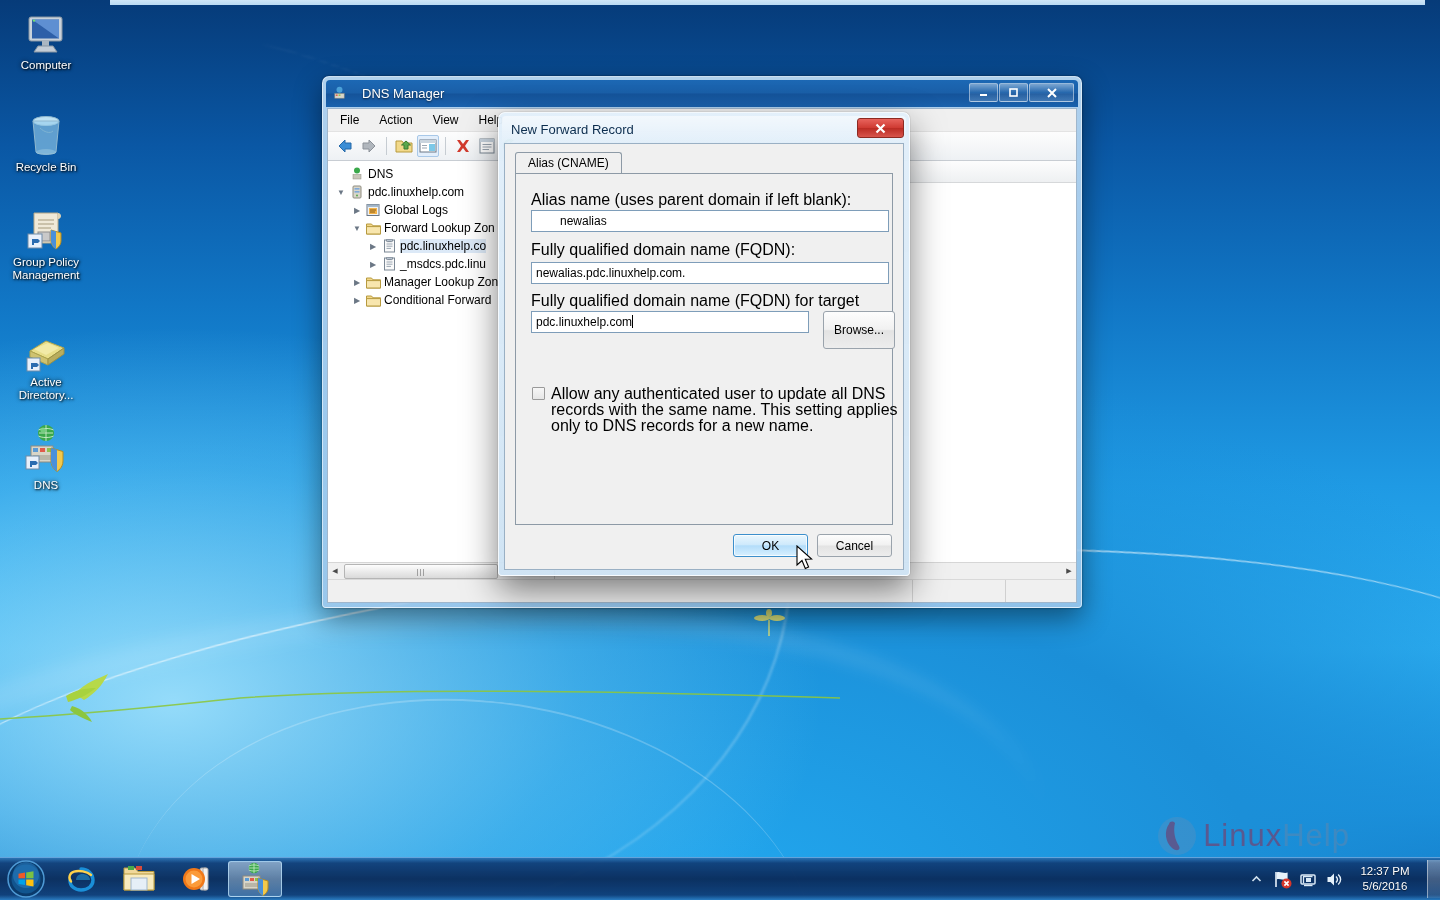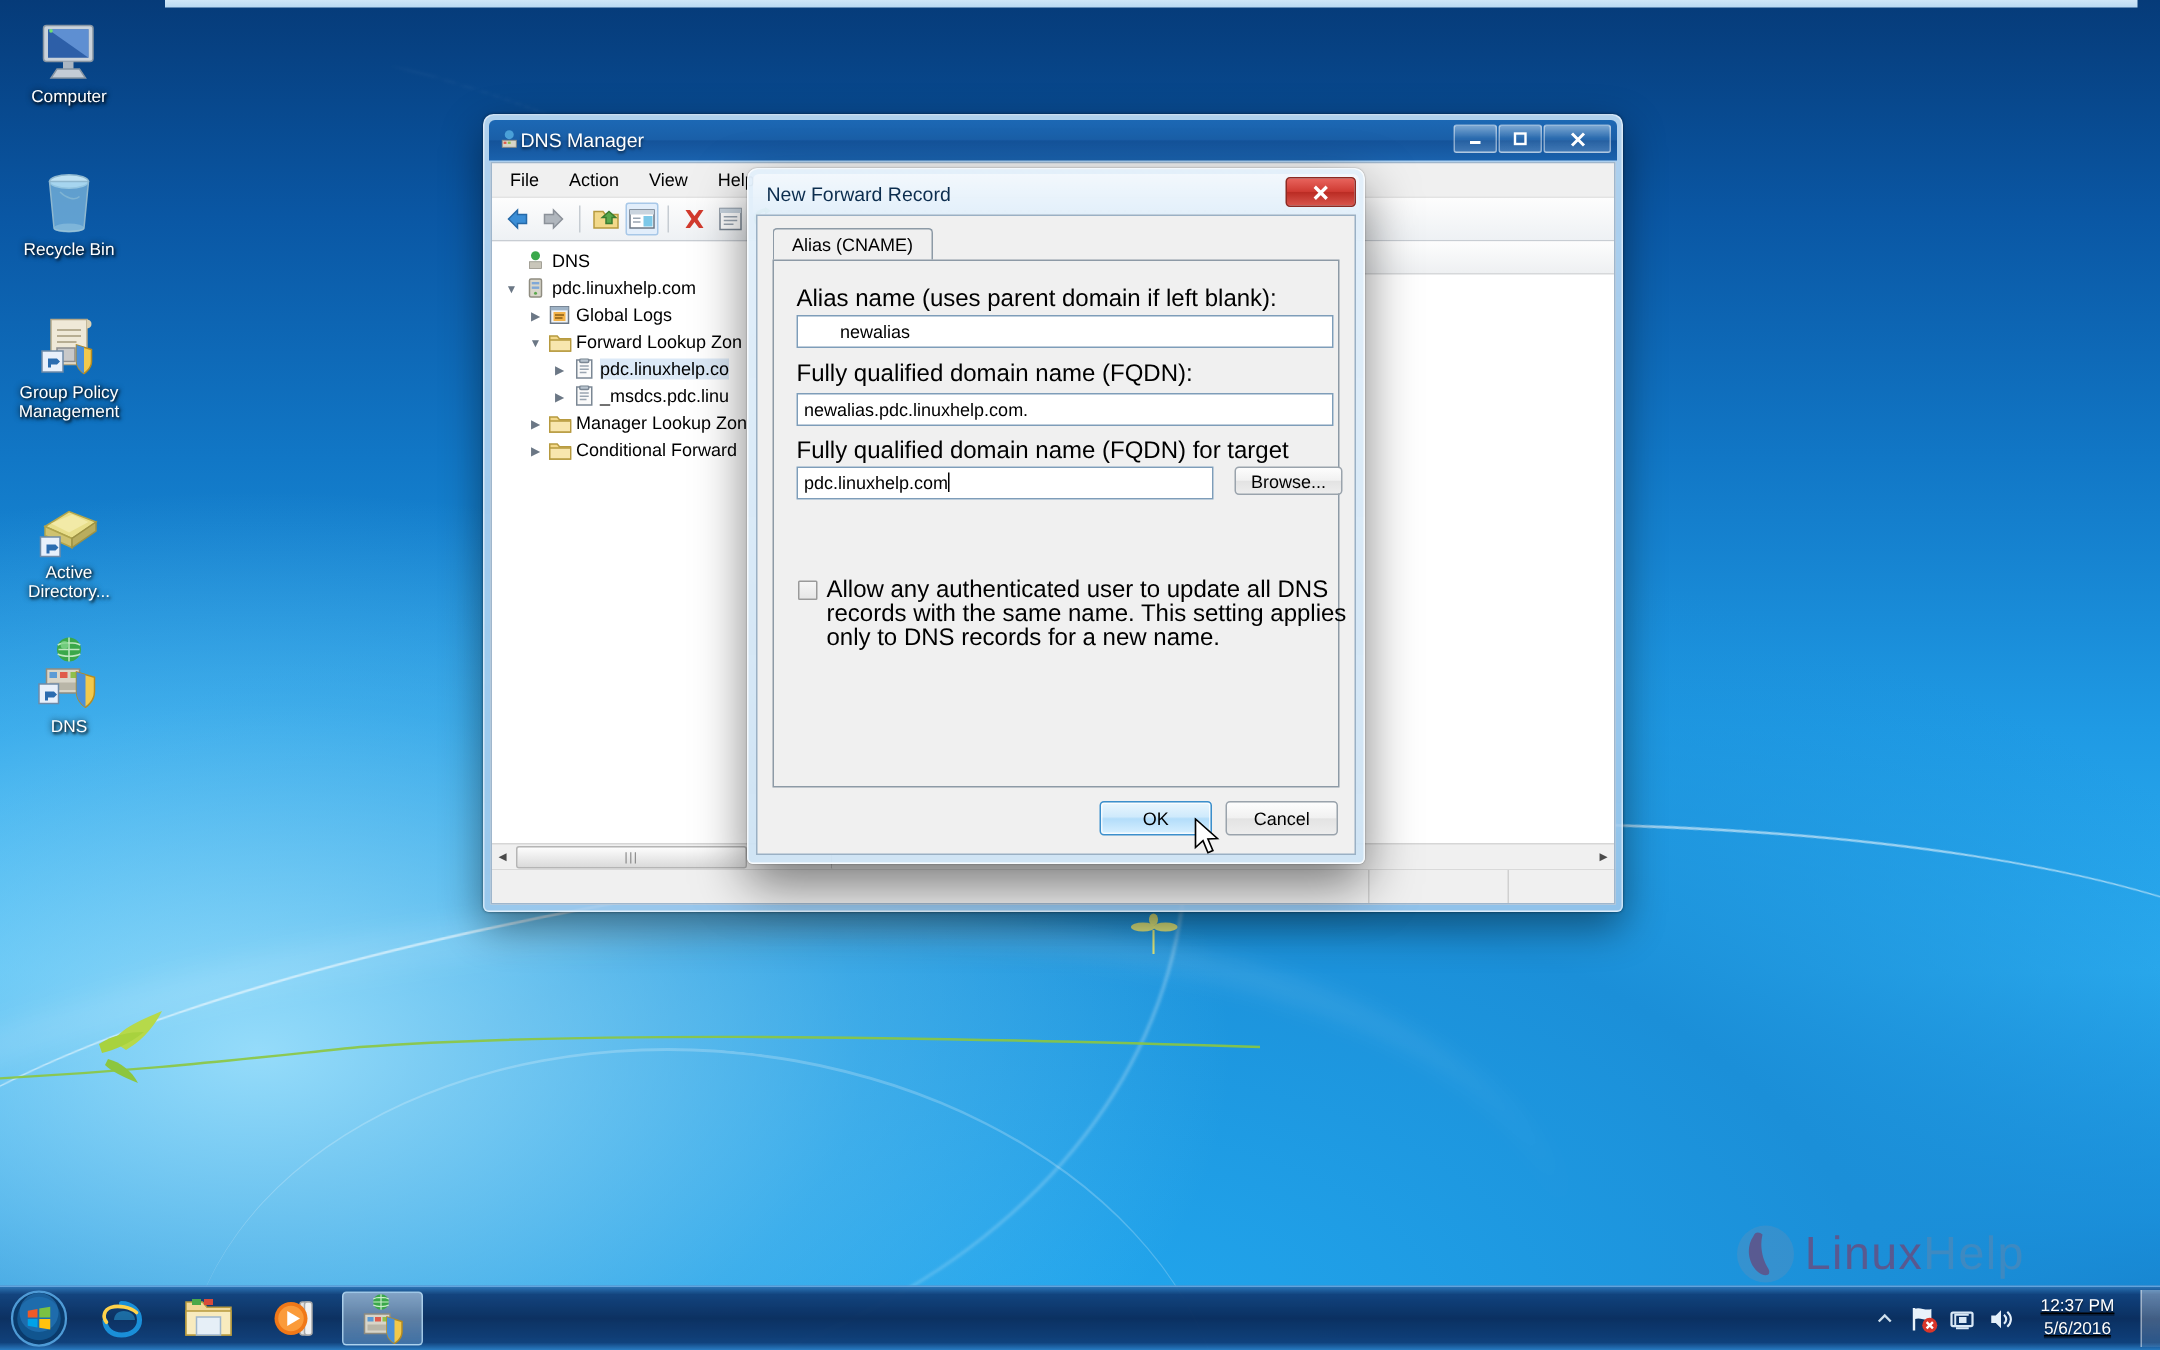--- a/index.html
+++ b/index.html
@@ -80,21 +80,21 @@
     box-sizing:border-box;
   }
   #dnstitle {
     height:27px; position:relative;
     background: linear-gradient(180deg,#1c68b4 0%, #1a5fa8 48%, #14539a 52%, #1a62ad 100%);
     border-radius:4px 4px 0 0;
     display:flex; align-items:center; padding-left:6px;
     color:#fff;
     overflow:hidden;
   }
-  #dnstitle .ttl { font-size:13px; text-shadow:0 1px 2px rgba(0,0,0,0.65); margin-left:0;}
+  #dnstitle .ttl { font-size:13px; text-shadow:0 1px 2px rgba(0,0,0,0.65); margin-left:15px;}
   #wbtns { position:absolute; right:4px; top:3px; display:flex; gap:1px; }
   .wbtn {
     width:29px; height:19px;
     background: linear-gradient(180deg, rgba(255,255,255,0.42), rgba(255,255,255,0.06) 50%, rgba(255,255,255,0.18));
     border:1px solid rgba(255,255,255,0.45);
     border-radius:2px;
     display:flex; align-items:center; justify-content:center;
     color:#fff; font-size:11px;
     box-sizing:border-box;
   }
@@ -231,21 +231,21 @@
   .tbitem {
     width:54px; height:36px; margin-left:4px;
     display:flex; align-items:center; justify-content:center;
     border-radius:3px;
   }
   .tbitem.running {
     background: linear-gradient(180deg, rgba(220,238,252,0.55), rgba(150,200,240,0.35));
     border:1px solid rgba(190,225,250,0.75);
     box-sizing:border-box;
   }
-  #tray { margin-left:auto; display:flex; align-items:center; height:42px;text-decoration:underline; }
+  #tray { margin-left:auto; display:flex; align-items:center; height:42px; }
   .trayicon { width:26px; height:34px; display:flex; align-items:center; justify-content:center; }
   #clock {
     width:76px; text-align:center; color:#fff; font-size:11.5px; line-height:15px;
     text-shadow:0 1px 1px rgba(0,0,0,0.6);
   }
   #showdesk { width:12px; height:38px; margin-left:4px; background:linear-gradient(180deg, rgba(255,255,255,0.35), rgba(255,255,255,0.1)); border-left:1px solid rgba(255,255,255,0.45); }
 
   
   #wm { position:absolute; right:90px; bottom:42px; display:flex; align-items:center; opacity:0.55;}
   #wm .wmtxt { font-size:31px; letter-spacing:1px; }
@@ -641,21 +641,21 @@
         <div class="flabel" style="position:absolute;left:15px;top:17px;">Alias name (uses parent domain if left blank):</div>
         <input class="finput" style="position: absolute; left: 15px; top: 36px; width: 358px; padding-left: 28px;" value="newalias">
 
         <div class="flabel" style="position:absolute;left:15px;top:67px;">Fully qualified domain name (FQDN):</div>
         <input class="finput" style="position: absolute; left: 15px; top: 88px; width: 358px;" value="newalias.pdc.linuxhelp.com.">
 
         <div class="flabel" style="position:absolute;left:15px;top:118px;">Fully qualified domain name (FQDN) for target host:</div>
         <div style="position:absolute;left:15px;top:137px;width:278px;height:22px;background:#fff;border:1px solid #7e9db9;box-sizing:border-box;padding:2px 4px;font-size:12px;line-height:17px;">
           <span>pdc.linuxhelp.com</span><span class="caret"></span>
         </div>
-        <div class="btn" style="position:absolute;left:307px;top:137px;width:72px;height:19px;">Browse...</div>
+        <div class="btn" style="position:absolute;left:307px;top:137px;width:72px;height:38px;">Browse...</div>
 
         <div style="position:absolute;left:16px;top:213px;">
           <div class="chk"></div>
         </div>
         <div class="flabel" style="position:absolute;left:35px;top:212px;width:356px;line-height:16px;">
           <span>Allow any authenticated user to update all DNS records with the same</span>
           <span>name. This setting applies only to DNS records for a new name.</span>
         </div>
       </div>
 

